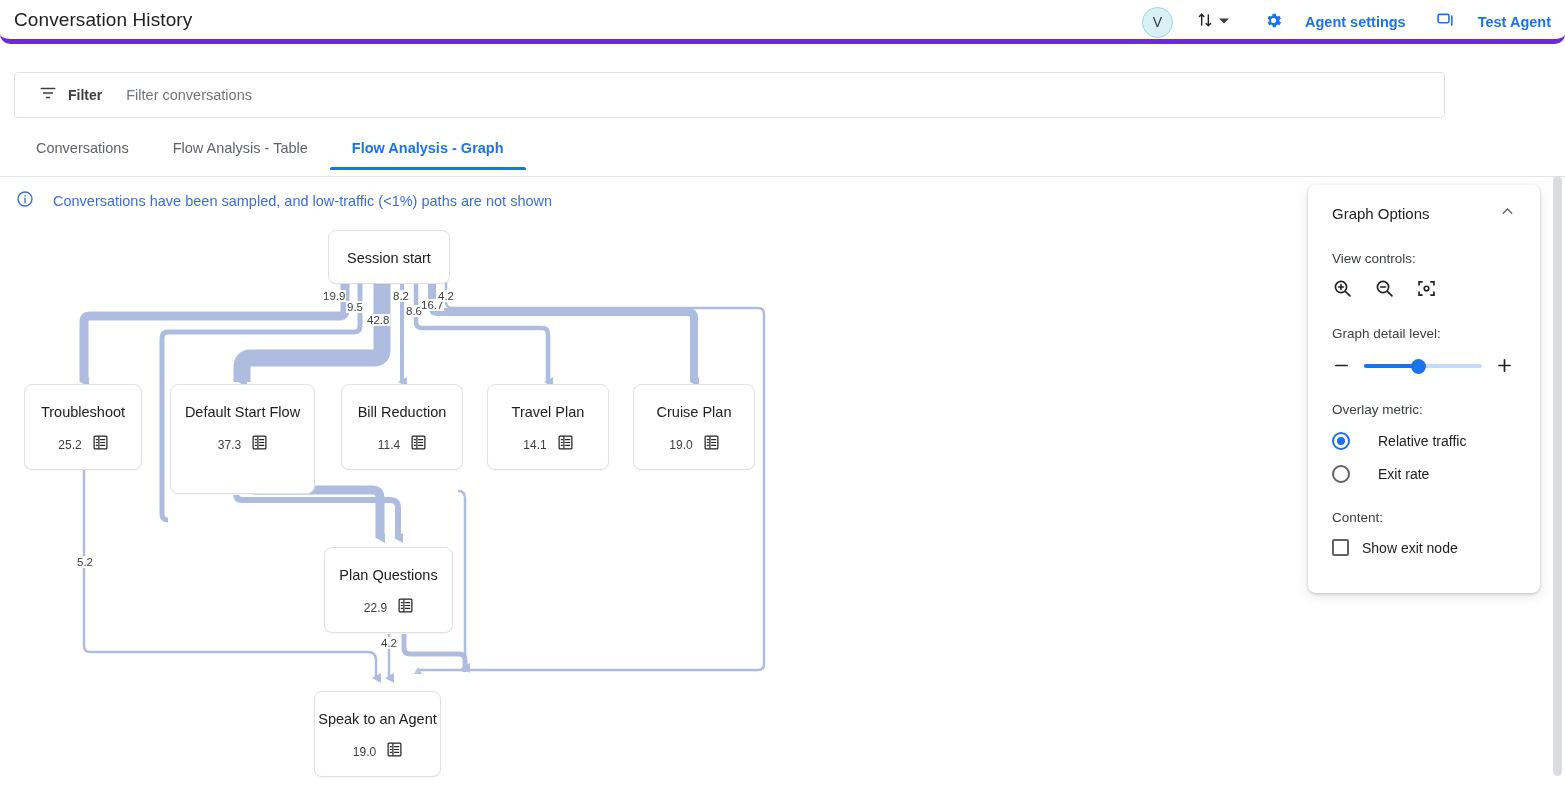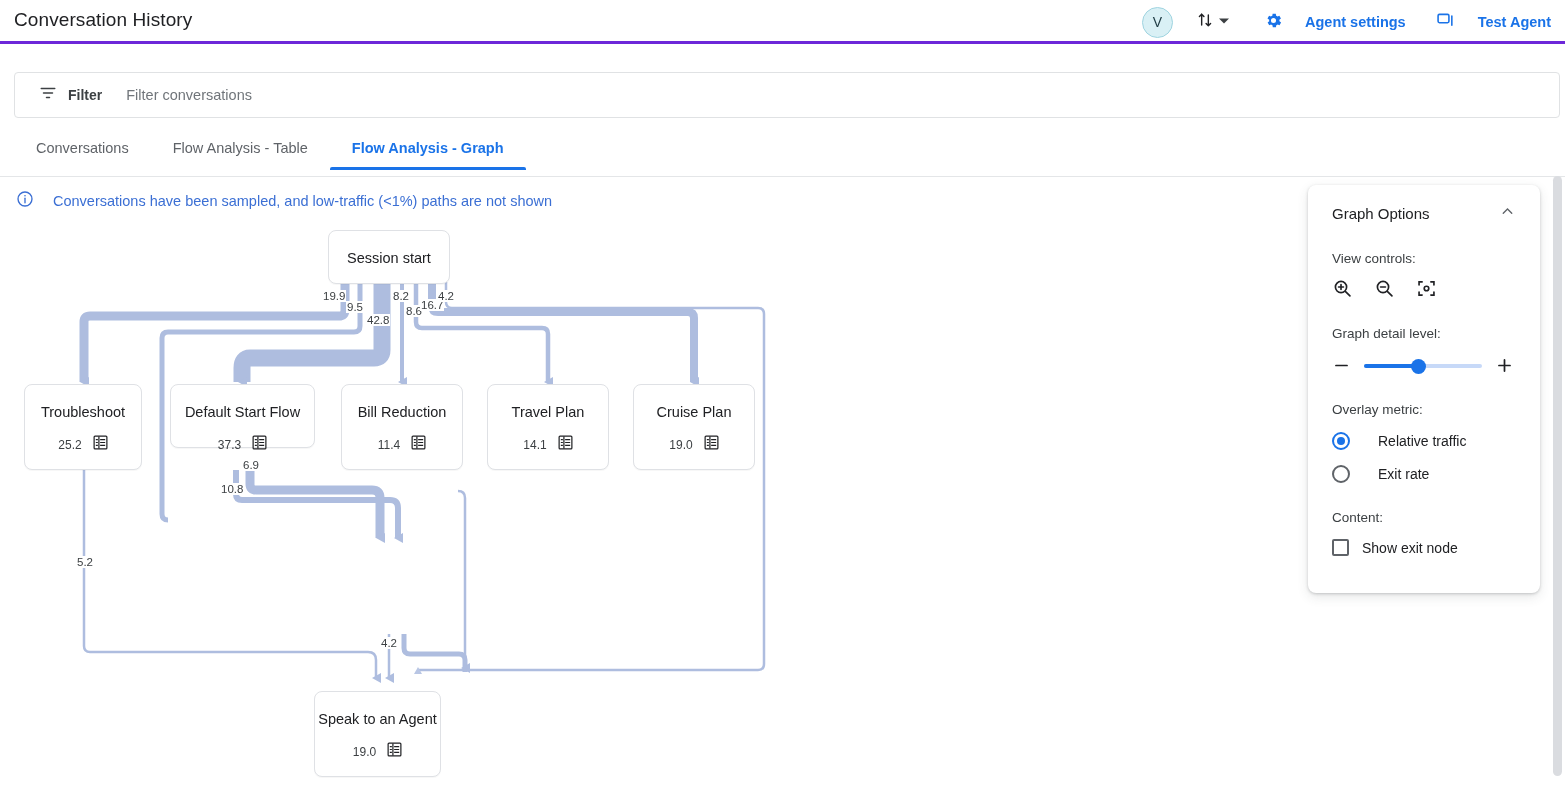--- a/index.html
+++ b/index.html
@@ -6,22 +6,22 @@
   html, body {
     width: 1565px; height: 798px;
     background: #ffffff;
     font-family: "Liberation Sans", sans-serif;
     overflow: hidden;
   }
 
   
   .app-header{
     position:absolute; left:0; top:0; width:1565px; height:44px;
-    background:#fff; border-bottom:3px solid #6d28d9;
-    display:flex; align-items:center;
+    background:#fff; border-bottom:5px solid #6d28d9;
+    display:flex; align-items:center;border-radius:10px;
   }
   .page-title{
     position:absolute; left:14px; top:9px;
     font-size:19px; color:#202124; letter-spacing:.1px;
   }
   .header-right{
     position:absolute; right:10px; top:0; height:44px;
     display:flex; align-items:center; gap:0px;
   }
   .avatar{
@@ -35,21 +35,21 @@
   .hdr-action{
     display:flex; align-items:center; gap:22px;
     color:#1a73e8; font-size:14.5px; font-weight:bold;
     margin-right:30px; cursor:pointer;
   }
   .hdr-action:last-child{ margin-right:4px; }
 
   
   .filter-bar{
     position:absolute; left:14px; top:72px;
-    width:1546px; height:46px;
+    width:1431px; height:46px;
     border:1px solid #e0e2e4; border-radius:4px; background:#fff;
     display:flex; align-items:center; padding-left:24px;
   }
   .filter-label{ font-size:14px; color:#3c4043; font-weight:bold; margin-left:11px;}
   .filter-input{
     margin-left:24px; border:none; outline:none; background:transparent;
     font-family:"Liberation Sans", sans-serif; font-size:14.5px; color:#15803d;
     width:900px;
   }
   .filter-input::placeholder{ color:#70757a; }
@@ -281,21 +281,21 @@
       <span class="gval">25.2</span>
       <span>
         <svg width="15" height="15" viewBox="0 0 16 16" fill="none" stroke="#202124" stroke-width="1.3">
           <rect x="1.2" y="1.2" width="13.6" height="13.6" rx="1"></rect>
           <path d="M6.3 1.6v12.8M3 5h2.2M3 8h2.2M3 11h2.2M7.6 5h5.4M7.6 8h5.4M7.6 11h5.4"></path>
         </svg>
       </span>
     </div>
   </div>
 
-  <div class="gnode" style="left:170px;top:206px;width:145px;height:64px;">
+  <div class="gnode" style="left:170px;top:206px;width:145px;height:110px;">
     <div class="gtitle">Default Start Flow</div>
     <div class="grow">
       <span class="gval">37.3</span>
       <span>
         <svg width="15" height="15" viewBox="0 0 16 16" fill="none" stroke="#202124" stroke-width="1.3">
           <rect x="1.2" y="1.2" width="13.6" height="13.6" rx="1"></rect>
           <path d="M6.3 1.6v12.8M3 5h2.2M3 8h2.2M3 11h2.2M7.6 5h5.4M7.6 8h5.4M7.6 11h5.4"></path>
         </svg>
       </span>
     </div>
@@ -333,20 +333,32 @@
       <span class="gval">19.0</span>
       <span>
         <svg width="15" height="15" viewBox="0 0 16 16" fill="none" stroke="#202124" stroke-width="1.3">
           <rect x="1.2" y="1.2" width="13.6" height="13.6" rx="1"></rect>
           <path d="M6.3 1.6v12.8M3 5h2.2M3 8h2.2M3 11h2.2M7.6 5h5.4M7.6 8h5.4M7.6 11h5.4"></path>
         </svg>
       </span>
     </div>
   </div>
 
+  <div class="gnode" style="left:324px;top:369px;width:129px;height:86px;">
+    <div class="gtitle">Plan Questions</div>
+    <div class="grow">
+      <span class="gval">22.9</span>
+      <span>
+        <svg width="15" height="15" viewBox="0 0 16 16" fill="none" stroke="#202124" stroke-width="1.3">
+          <rect x="1.2" y="1.2" width="13.6" height="13.6" rx="1"></rect>
+          <path d="M6.3 1.6v12.8M3 5h2.2M3 8h2.2M3 11h2.2M7.6 5h5.4M7.6 8h5.4M7.6 11h5.4"></path>
+        </svg>
+      </span>
+    </div>
+  </div>
 
   <div class="gnode" style="left:314px;top:513px;width:127px;height:86px;">
     <div class="gtitle">Speak to an Agent</div>
     <div class="grow">
       <span class="gval">19.0</span>
       <span>
         <svg width="15" height="15" viewBox="0 0 16 16" fill="none" stroke="#202124" stroke-width="1.3">
           <rect x="1.2" y="1.2" width="13.6" height="13.6" rx="1"></rect>
           <path d="M6.3 1.6v12.8M3 5h2.2M3 8h2.2M3 11h2.2M7.6 5h5.4M7.6 8h5.4M7.6 11h5.4"></path>
         </svg>

